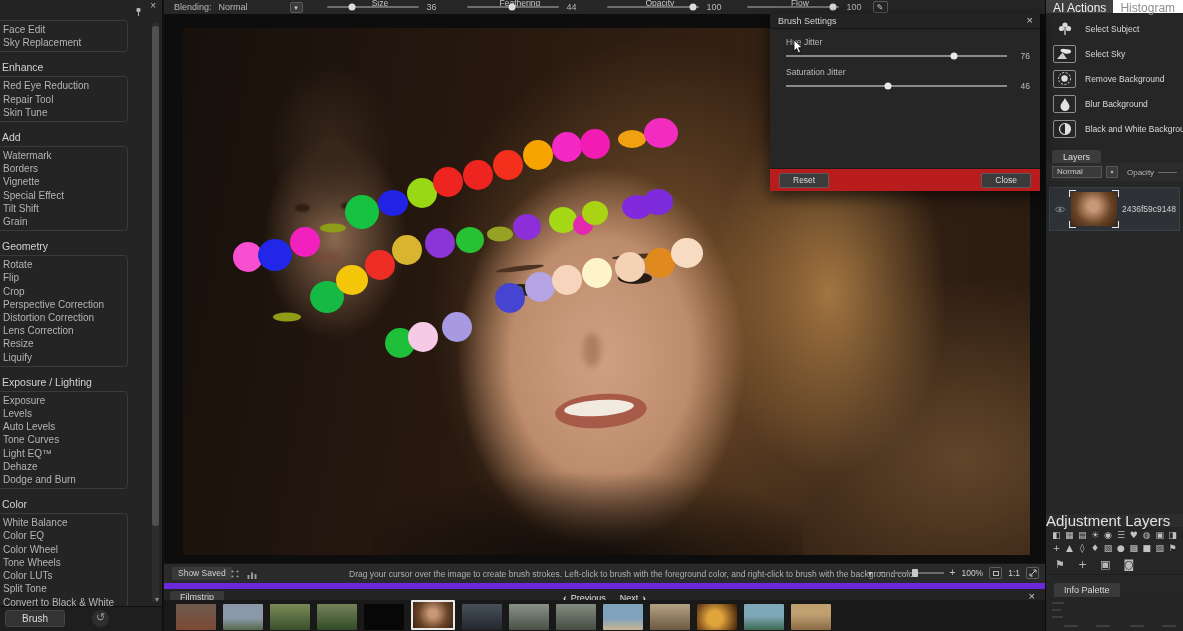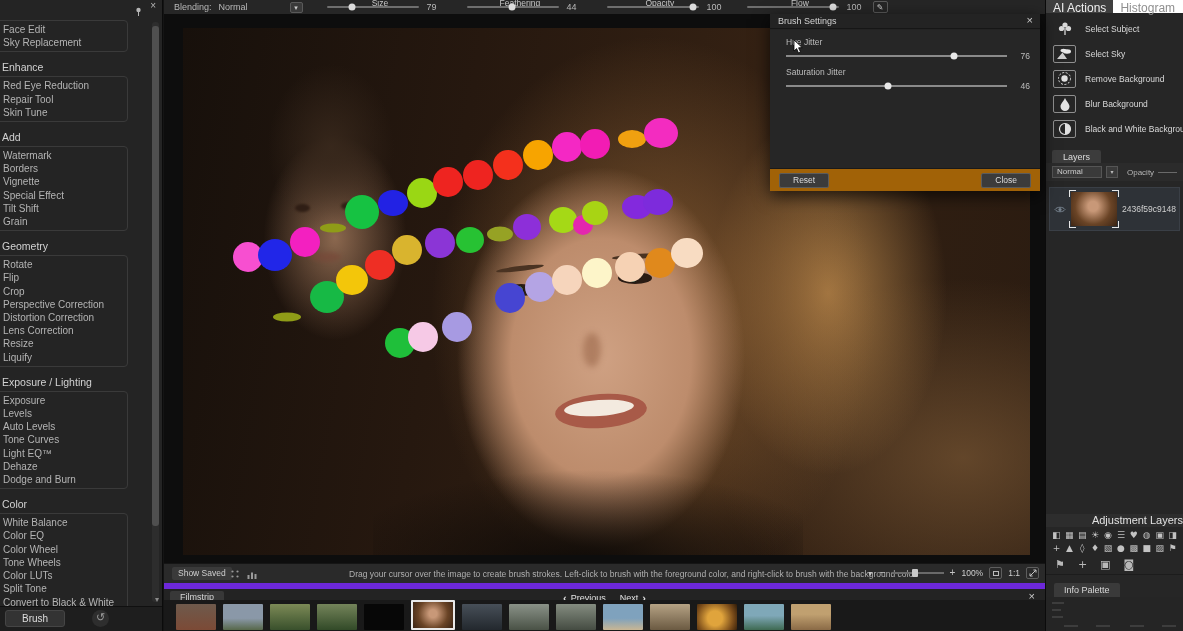--- a/index.html
+++ b/index.html
@@ -72,21 +72,21 @@
 .bp-tabs{width:84px;background:#1f1f1f;padding-top:5px}
 .bp-tab{font-size:9px;color:#c2c2c2;padding:2px 0 3px 8px;white-space:nowrap}
 .bp-tab.active{background:#a2a2a2;color:#161616}
 .bp-sliders{flex:1;padding:7px 10px 0 16px}
 .bp-slider{margin-bottom:6px}
 .bp-slabel{font-size:8.5px;color:#bdbdbd;margin-bottom:4px}
 .bp-srow{display:flex;align-items:center;gap:9px}
 .bp-track{position:relative;flex:1;height:2px;background:#8a8a8a}
 .bp-handle{position:absolute;top:50%;width:7px;height:7px;background:#e8e8e8;border-radius:50%;transform:translate(-50%,-50%)}
 .bp-sval{font-size:8.5px;color:#bdbdbd;width:14px;text-align:right}
-.bp-footer{position:absolute;bottom:0;left:0;right:0;height:23px;background:#a16207;border-top:1px solid #191919}
+.bp-footer{position:absolute;bottom:0;left:0;right:0;height:23px;background:#b91c1c;border-top:1px solid #191919}
 .bp-btn{position:absolute;top:4px;height:15px;background:#3b3b3b;border:1px solid #5c5c5c;border-radius:2px;font-size:8.5px;color:#ddd;padding:0 13px;line-height:13px}
 .bp-reset{left:9px}.bp-closebtn{right:9px}
 .bp-cursor{position:absolute;left:23px;top:25px;z-index:6}
 
 
 .statusbar{position:absolute;top:563px;left:0;right:0;height:20px;background:#2a2a2a;border-top:1px solid #151515;font-size:8.5px;color:#a8a8a8}
 .ss-chip{position:absolute;left:8px;top:3px;background:#3a3a3a;padding:1px 6px 2px;border-radius:2px;color:#cfcfcf}
 .sb-ic1{position:absolute;left:66px;top:5px}
 .sb-ic2{position:absolute;left:83px;top:6px}
 .sb-hint{position:absolute;left:185px;top:5px;white-space:nowrap;color:#b0b0b0}
@@ -134,21 +134,21 @@
 .layer-row{flex:none;margin:6px 3px 0;height:44px;background:#2e3237;border:1px solid #3a3f46;display:flex;align-items:center;gap:5px;padding:0 3px}
 .eye-wrap{flex:none;width:13px;text-align:center}
 .layer-thumb{position:relative;flex:none;width:46px;height:34px;background:radial-gradient(circle at 48% 42%,#c89878 16%,#6a4426 58%,#392313 100%)}
 .ct{position:absolute;width:7px;height:7px}
 .ct.tl{left:-2px;top:-2px;border-left:1.5px solid #e6e6e6;border-top:1.5px solid #e6e6e6}
 .ct.tr{right:-2px;top:-2px;border-right:1.5px solid #e6e6e6;border-top:1.5px solid #e6e6e6}
 .ct.bl{left:-2px;bottom:-2px;border-left:1.5px solid #e6e6e6;border-bottom:1.5px solid #e6e6e6}
 .ct.br{right:-2px;bottom:-2px;border-right:1.5px solid #e6e6e6;border-bottom:1.5px solid #e6e6e6}
 .layer-name{font-size:8.5px;color:#cfcfcf;white-space:nowrap;overflow:hidden}
 .rp-spacer{flex:1}
-.adj-title{flex:none;height:13px;background:#2d2d2d;font-size:11px;color:#e2e2e2;text-align:right;line-height:13px}
+.adj-title{flex:none;height:13px;background:#2d2d2d;font-size:15px;color:#e2e2e2;text-align:left;line-height:13px}
 .adj-grid{flex:none;display:grid;grid-template-columns:repeat(10,1fr);padding:3px 5px 1px;gap:2px}
 .adj-ic{font-size:9px;color:#c2c2c2;text-align:center;line-height:11px;font-family:"DejaVu Sans",sans-serif}
 .quick-row{flex:none;display:flex;gap:13px;padding:3px 0 3px 9px;border-bottom:1px solid #1c1c1c}
 .quick-ic{font-size:11px;color:#b8b8b8;line-height:13px;font-family:"DejaVu Sans",sans-serif}
 .info-head{flex:none;padding:4px 0 0 8px}
 .info-chip{display:inline-block;background:#3a3a3a;border-radius:2px 2px 0 0;font-size:9px;color:#d8d8d8;padding:2px 10px}
 .info-body{flex:none;position:relative;height:34px;background:#252525}
 .ib-bar{position:absolute;height:2px;background:#5a5a5a;opacity:.45}
 </style>
 </head>
@@ -233,21 +233,21 @@
         <span>Blending:</span>
         <span>Normal</span>
       </div>
       <div class="tb-dd">▾</div>
       <span id="toolbar-sliders" style="display:flex">
           <div class="tb-slider">
             <span class="tb-label">Size</span>
             <div class="tb-track">
               <div class="tb-handle" style="left: 28%;"></div>
             </div>
-            <span class="tb-val">79</span>
+            <span class="tb-val">36</span>
           </div>
           <div class="tb-slider">
             <span class="tb-label">Feathering</span>
             <div class="tb-track">
               <div class="tb-handle" style="left: 49%;"></div>
             </div>
             <span class="tb-val">44</span>
           </div>
           <div class="tb-slider">
             <span class="tb-label">Opacity</span>

